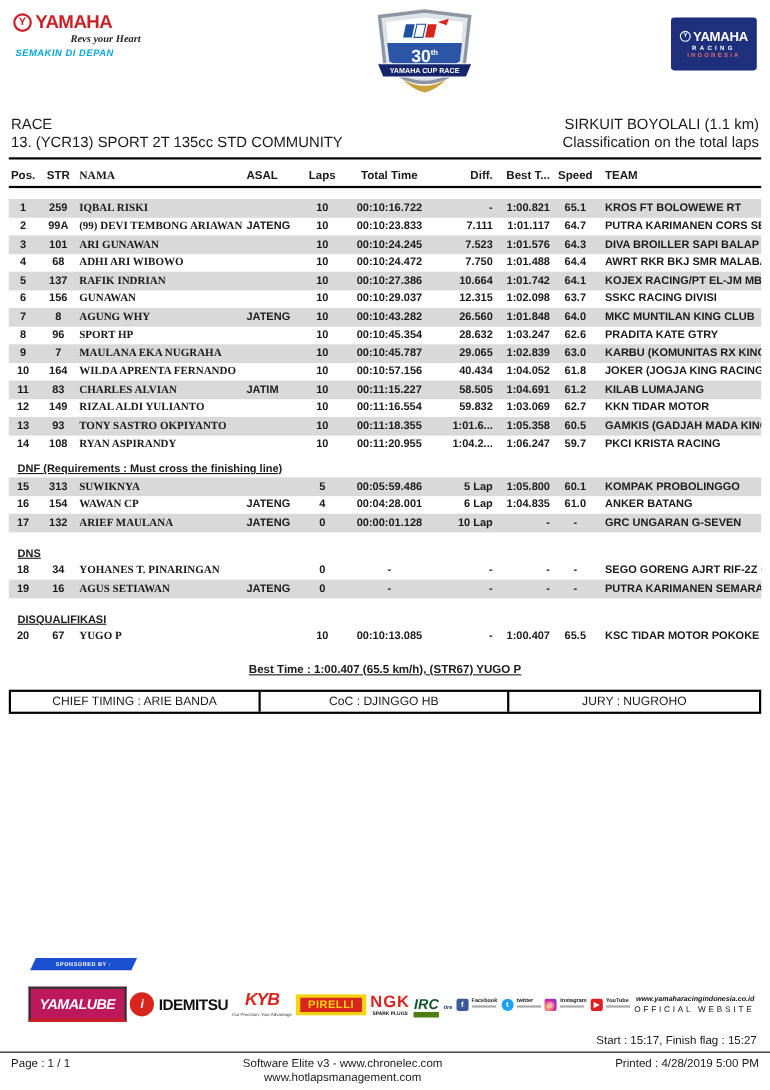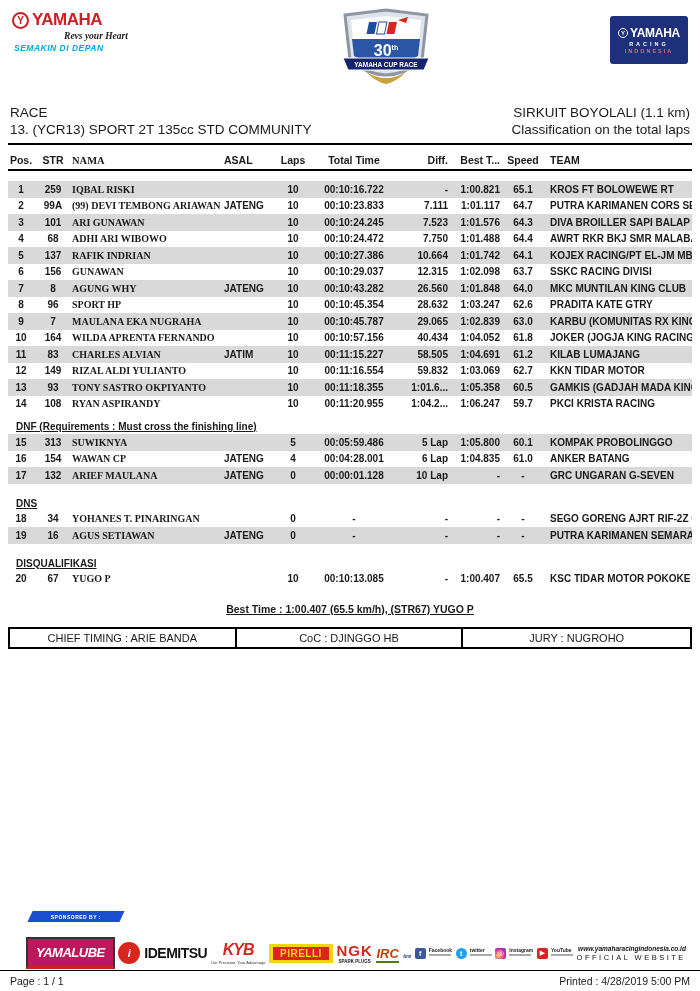--- a/index.html
+++ b/index.html
@@ -83,21 +83,21 @@
   .idemitsu-txt { font-weight:bold; font-size:14px; letter-spacing:-0.5px; color:#111; }
   .lg-kyb { text-align:center; }
   .kyb-txt { color:#d8251d; font-weight:bold; font-style:italic; font-size:16px; letter-spacing:-1px; }
   .kyb-tag { font-size:4px; color:#333; margin-top:1px; }
   .lg-pirelli { background:#f6d411; padding:3px 4px; }
   .pirelli-band { background:#d8251d; color:#f6d411; font-weight:bold; font-size:10px; padding:1px 7px; letter-spacing:0.5px; }
   .lg-ngk { text-align:center; }
   .ngk-txt { color:#d8251d; font-weight:bold; font-size:15px; letter-spacing:1px; }
   .ngk-sub { font-size:4.5px; font-weight:bold; color:#111; }
   .lg-irc { text-align:center; }
-  .irc-txt { color:#c2410c; font-weight:bold; font-style:italic; font-size:13px; border-bottom:2px solid #4d7c0f; }
+  .irc-txt { color:#14532d; font-weight:bold; font-style:italic; font-size:13px; border-bottom:5px solid #4d7c0f; }
   .irc-sub { font-size:5px; color:#17357c; font-weight:bold; font-style:italic; }
   .social { display:flex; align-items:flex-start; gap:3px; }
   .soc-ico { width:11px; height:11px; border-radius:2px; color:#fff; font-size:7px; font-weight:bold;
     display:flex; align-items:center; justify-content:center; }
   .soc-fb { background:#3b5998; }
   .soc-tw { background:#1da1f2; border-radius:50%; }
   .soc-ig { background:radial-gradient(circle at 30% 70%, #fdc468, #d6249f 60%, #285aeb); }
   .soc-yt { background:#e02020; }
   .soc-txt { display:flex; flex-direction:column; gap:1px; }
   .soc-label { font-size:5px; font-weight:bold; color:#222; line-height:5px; }
@@ -507,20 +507,25 @@
           <span class="soc-bar"></span>
         </div>
       </div>
 
       <div class="lg-web">
         <div class="web-url">www.yamaharacingindonesia.co.id</div>
         <div class="web-label">OFFICIAL WEBSITE</div>
       </div>
     </div>
 
+    <div class="startfinish">Start : 15:17, Finish flag : 15:27</div>
     <hr class="rule-thin">
     <div class="bottom-row">
       <span>Page : 1 / 1</span>
+      <span class="bottom-center">
+        <span>Software Elite v3 - www.chronelec.com</span><br>
+        <span>www.hotlapsmanagement.com</span>
+      </span>
       <span>Printed : 4/28/2019 5:00 PM</span>
     </div>
   </div>
 
 </div>
 
 </body></html>

